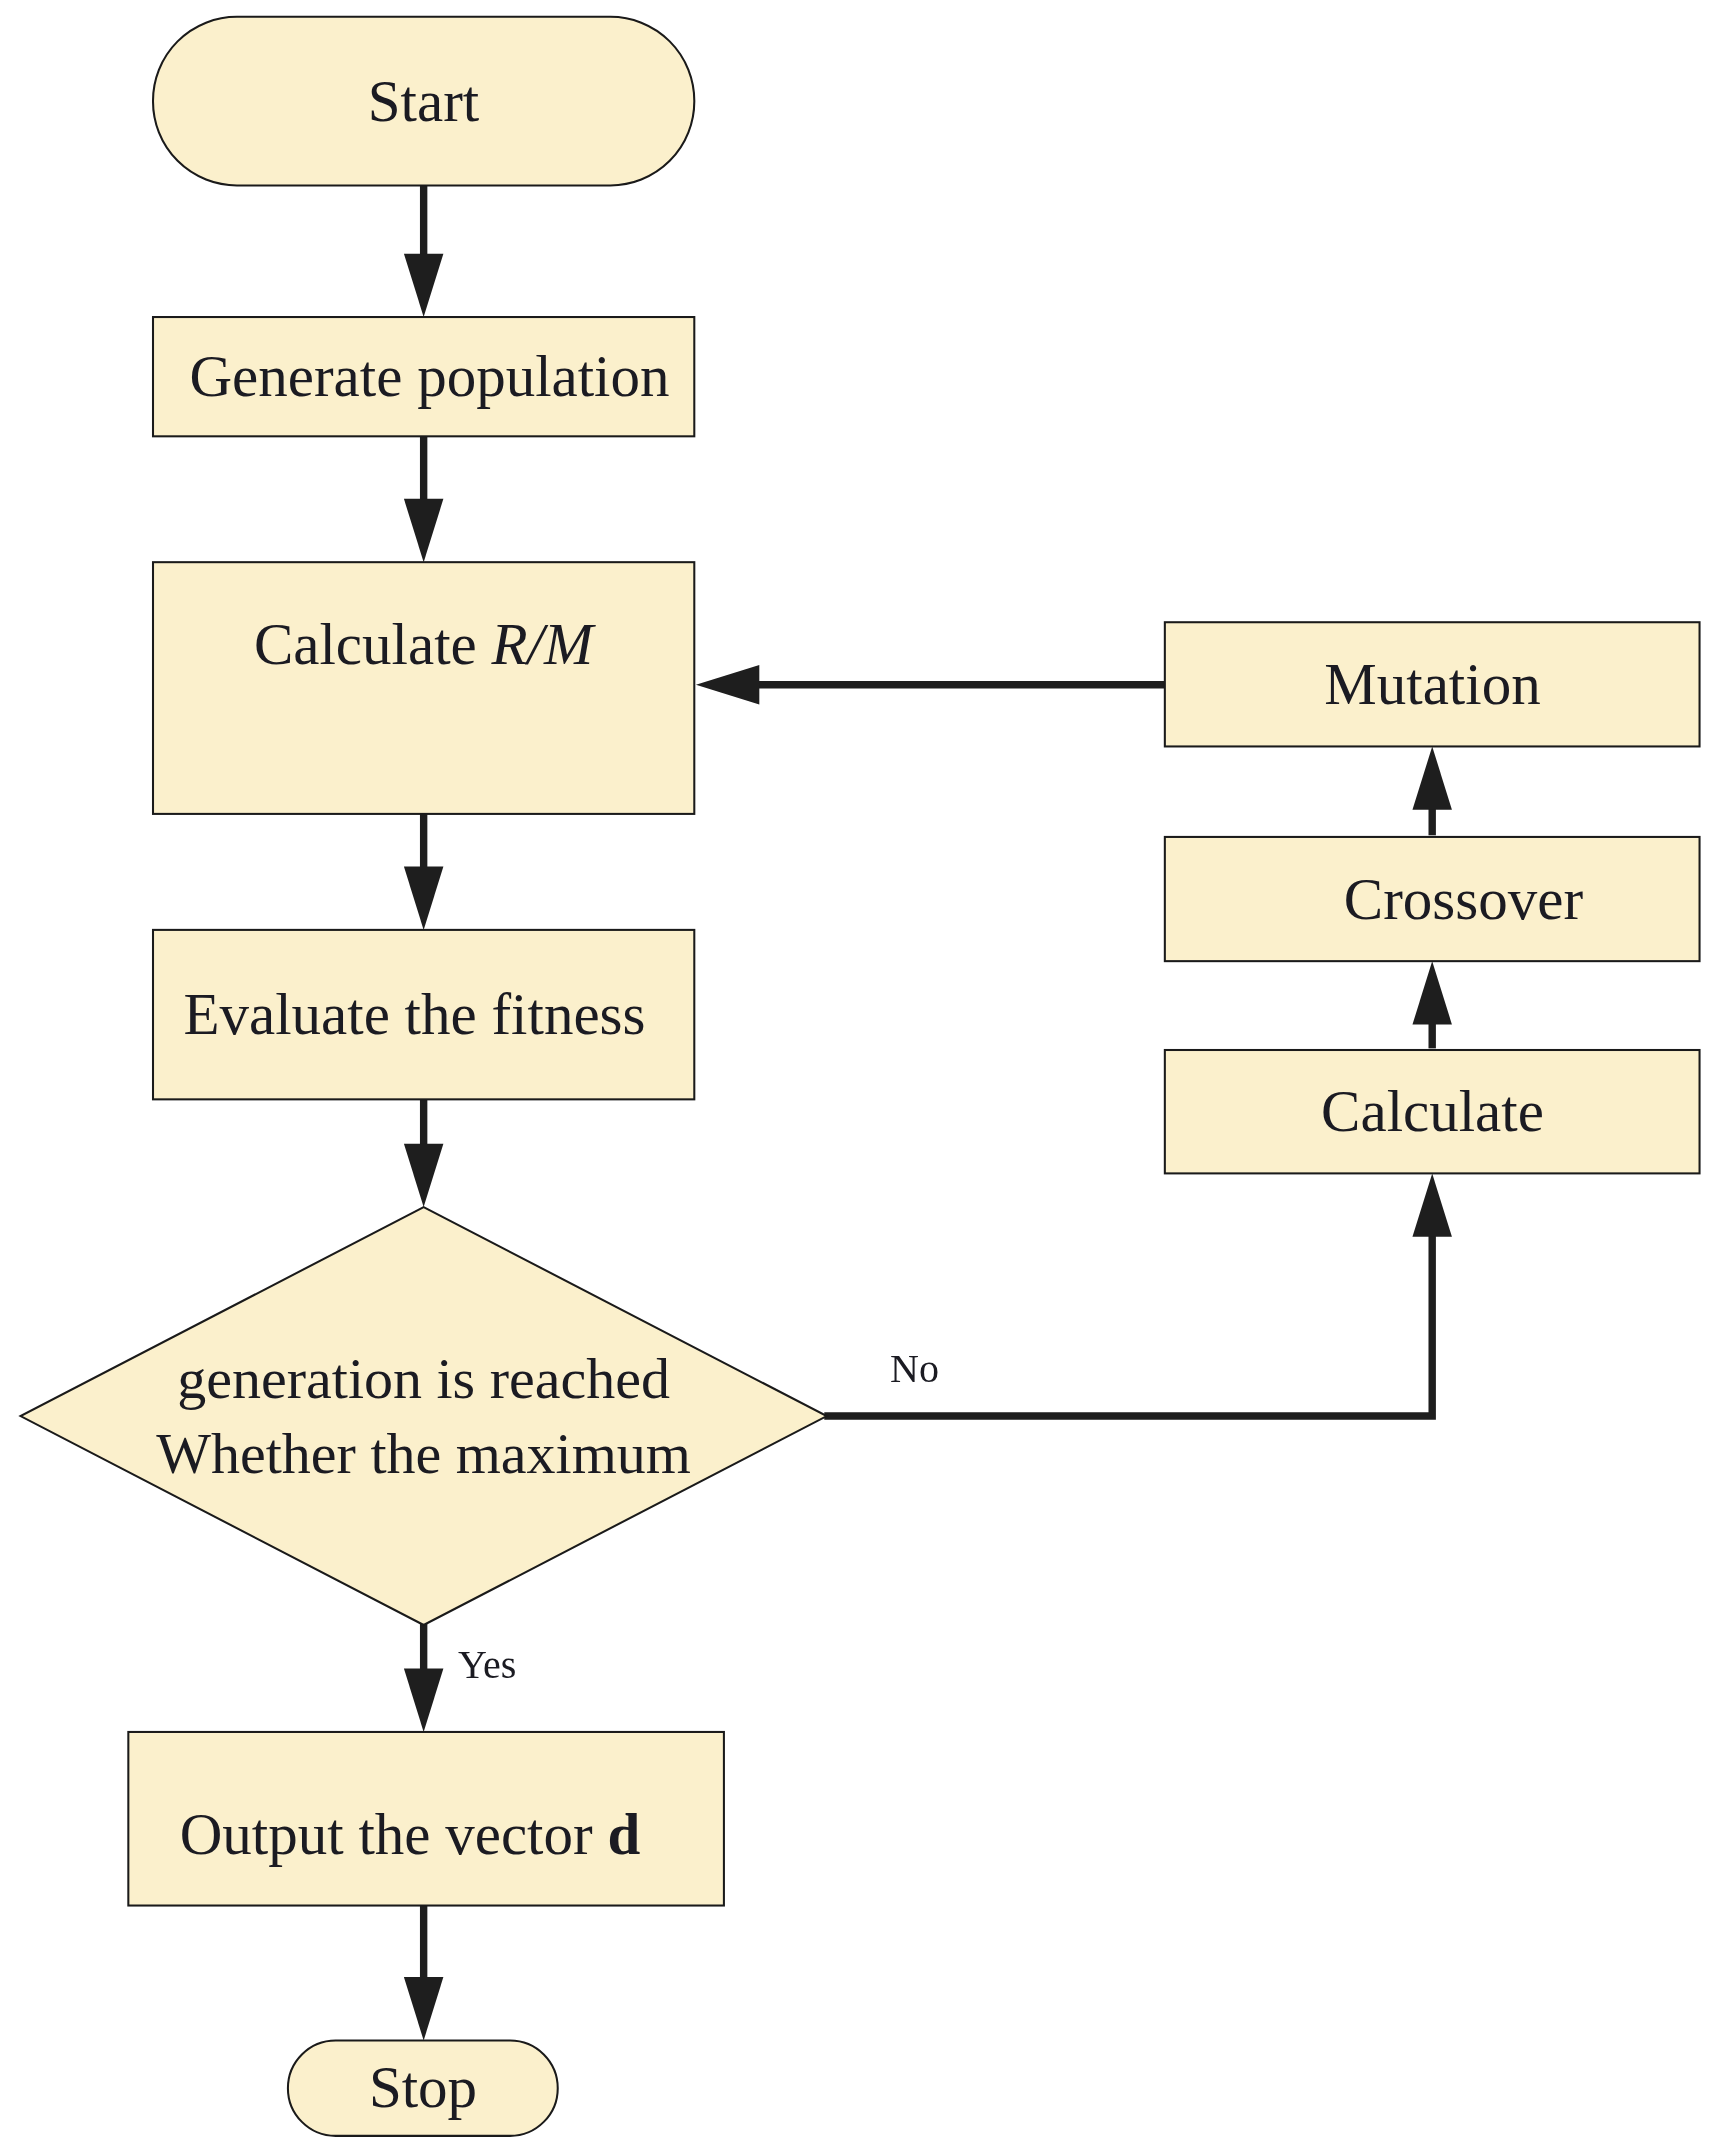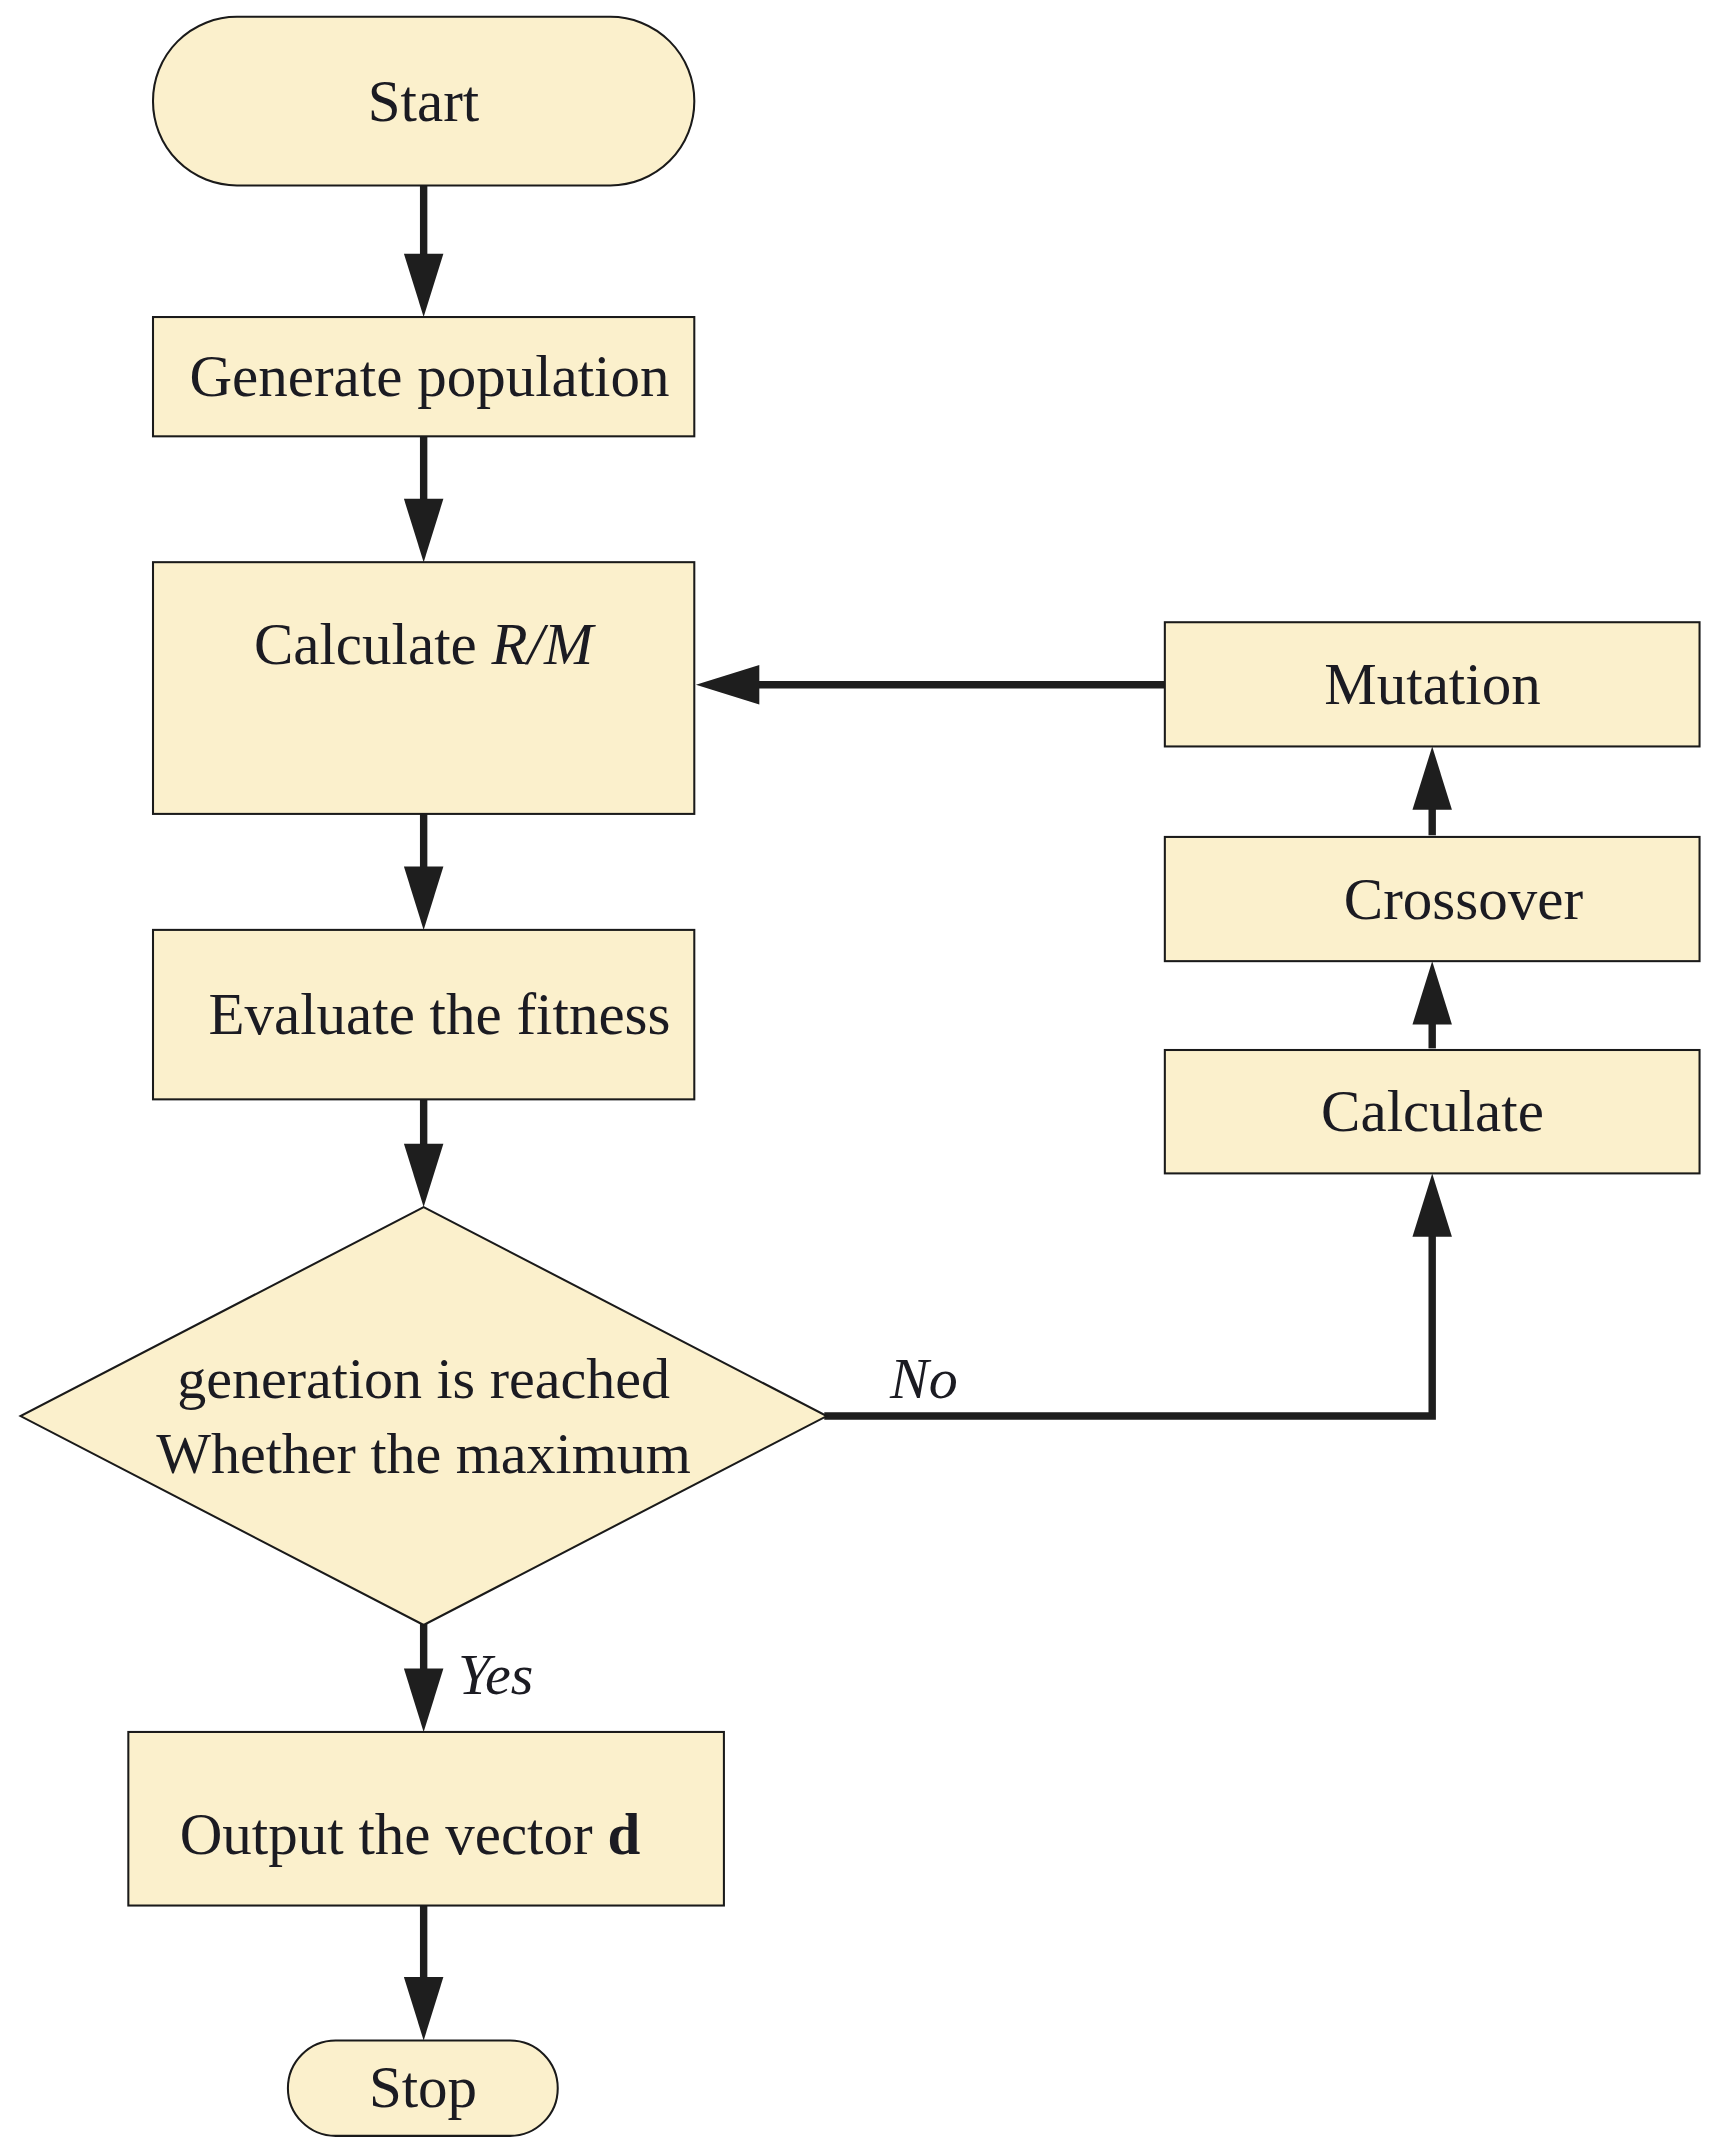--- a/index.html
+++ b/index.html
@@ -12,21 +12,21 @@
   .shape{fill:var(--node_fill,#fbf0cc);stroke:var(--node_border,#1a1a1a);stroke-width:2.5;}
   .edge{stroke:var(--line,#1e1e1e);stroke-width:9;fill:none;}
   .head{fill:var(--line,#1e1e1e);stroke:none;}
   .label{
     position:absolute;display:flex;align-items:center;justify-content:center;
     text-align:center;color:var(--text,#1b1b22);font-size:59px;line-height:1.3;
     pointer-events:none;white-space:pre;
   }
   .label .it{font-style:italic;}
   .label .bd{font-weight:bold;}
-  .edge-label{position:absolute;color:var(--text,#1b1b22);font-size:58px;font-style:italic;}
+  .edge-label{position:absolute;color:var(--text,#1b1b22);font-size:40px;}
   .stack{display:flex;flex-direction:column;align-items:center;}
 </style>
 </head>
 <body>
 
 <svg class="layer" viewBox="0 0 2086 2614">
 
   <g>
     <line class="edge" x1="515" y1="223" x2="515" y2="312"></line>
     <polygon class="head" points="515,385 491,308 539,308"></polygon>
@@ -85,21 +85,21 @@
 </div>
 
 <div class="label" style="left:153px;top:317px;width:541px;height:119px;padding-left:6px;">
   <span>Generate population</span>
 </div>
 
 <div class="label" style="left:153px;top:544px;width:541px;height:201px;">
   <span><span>Calculate </span><span class="it">R/M</span></span>
 </div>
 
-<div class="label" style="left:169px;top:930px;width:541px;height:169px;">
+<div class="label" style="left:144px;top:930px;width:541px;height:169px;">
   <span>Evaluate the fitness</span>
 </div>
 
 <div class="label stack" style="left:20.6px;top:1207px;width:806px;height:418px;font-size:58px;">
   <span>generation is reached</span>
   <span>Whether the maximum</span>
 </div>
 
 <div class="label" style="left:112px;top:1732px;width:596px;height:204px;">
   <span><span>Output the vector </span><span class="bd">d</span></span>

